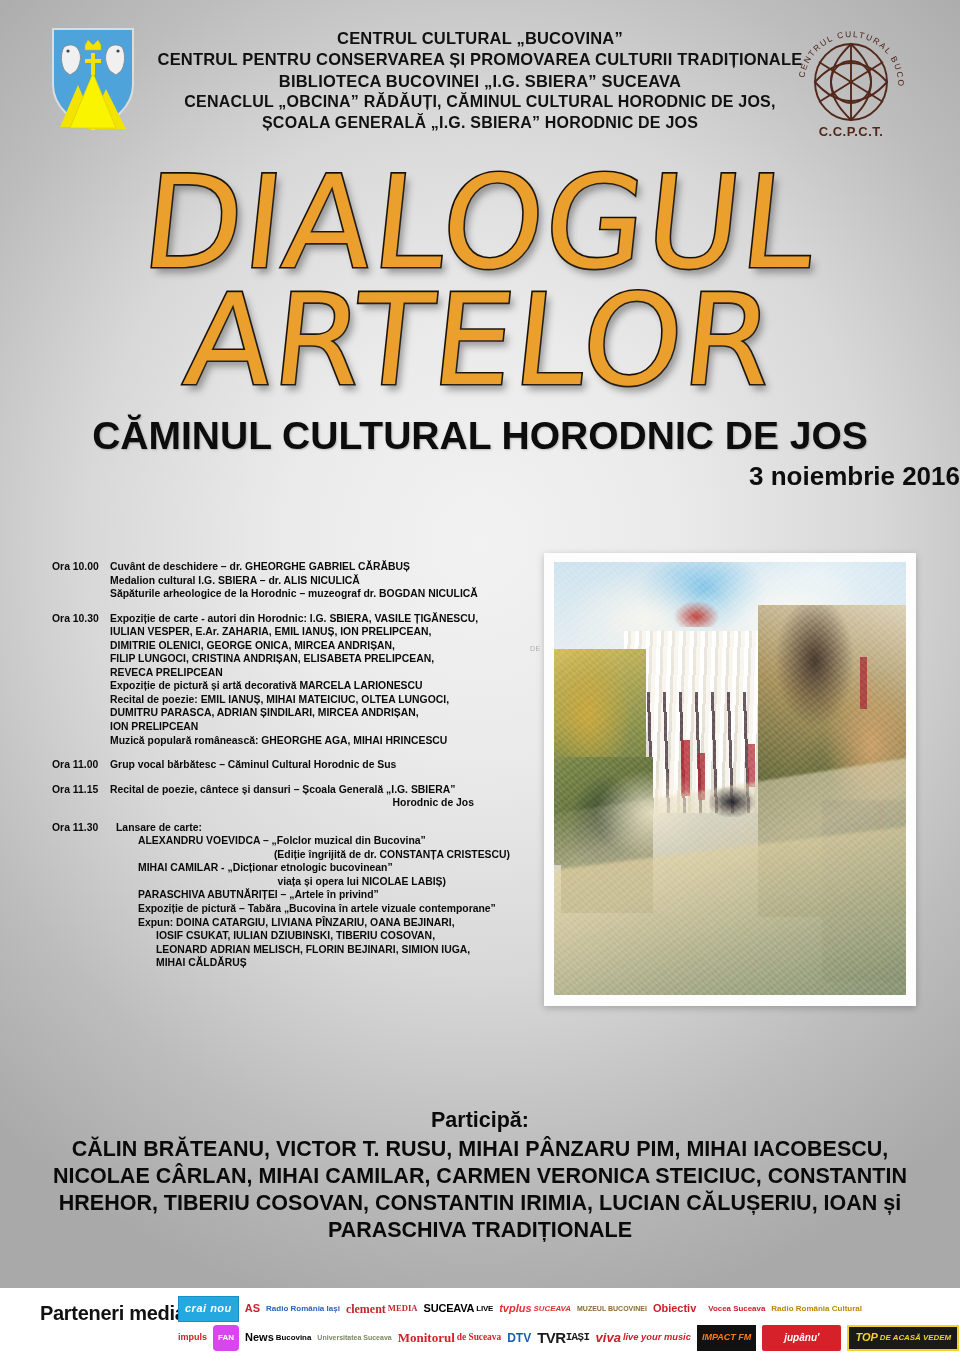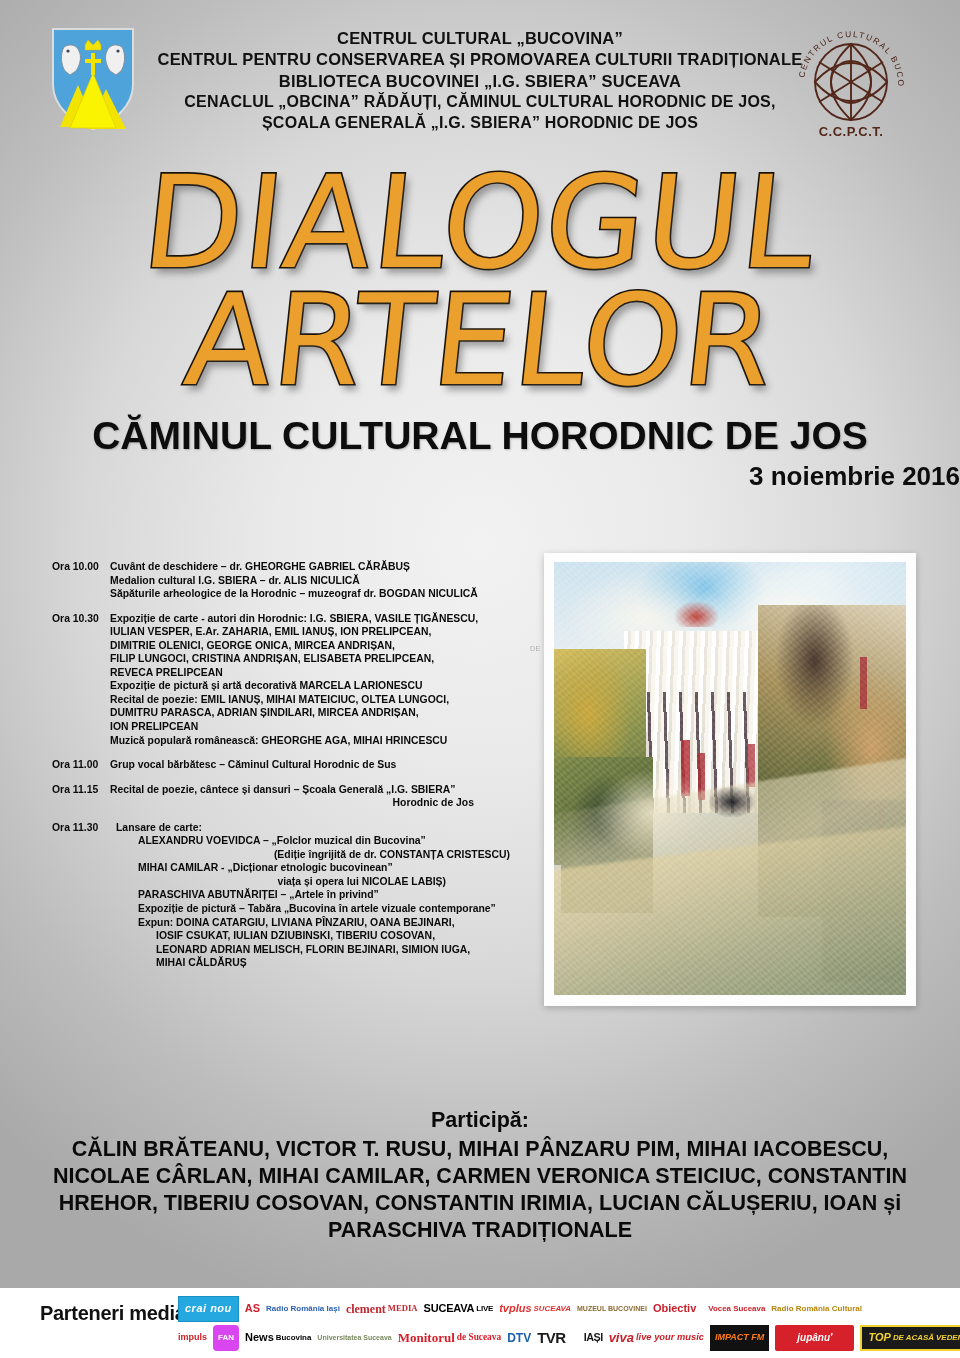--- a/index.html
+++ b/index.html
@@ -531,21 +531,21 @@
           </div>
           <div class="logo lg-monitorul">
             <span>Monitorul</span>
             <span style="margin-left: 2px; font-size: 0.72em;">de Suceava</span>
           </div>
           <div class="logo lg-dtv">
             <span>DTV</span>
           </div>
           <div class="logo lg-tvriasi">
             <span>TVR</span>
-            <span style="margin-left: 18px; font-size: 0.72em;">IAȘI</span>
+            <span style="margin-left: 0; font-size: 0.72em; font-family: Liberation Mono, monospace;">IAȘI</span>
           </div>
           <div class="logo lg-viva">
             <span>viva</span>
             <span style="margin-left: 2px; font-size: 0.72em;">live your music</span>
           </div>
           <div class="logo lg-impactfm">
             <span>IMPACT FM</span>
           </div>
           <div class="logo lg-jupanu">
             <span>jupânu'</span>

